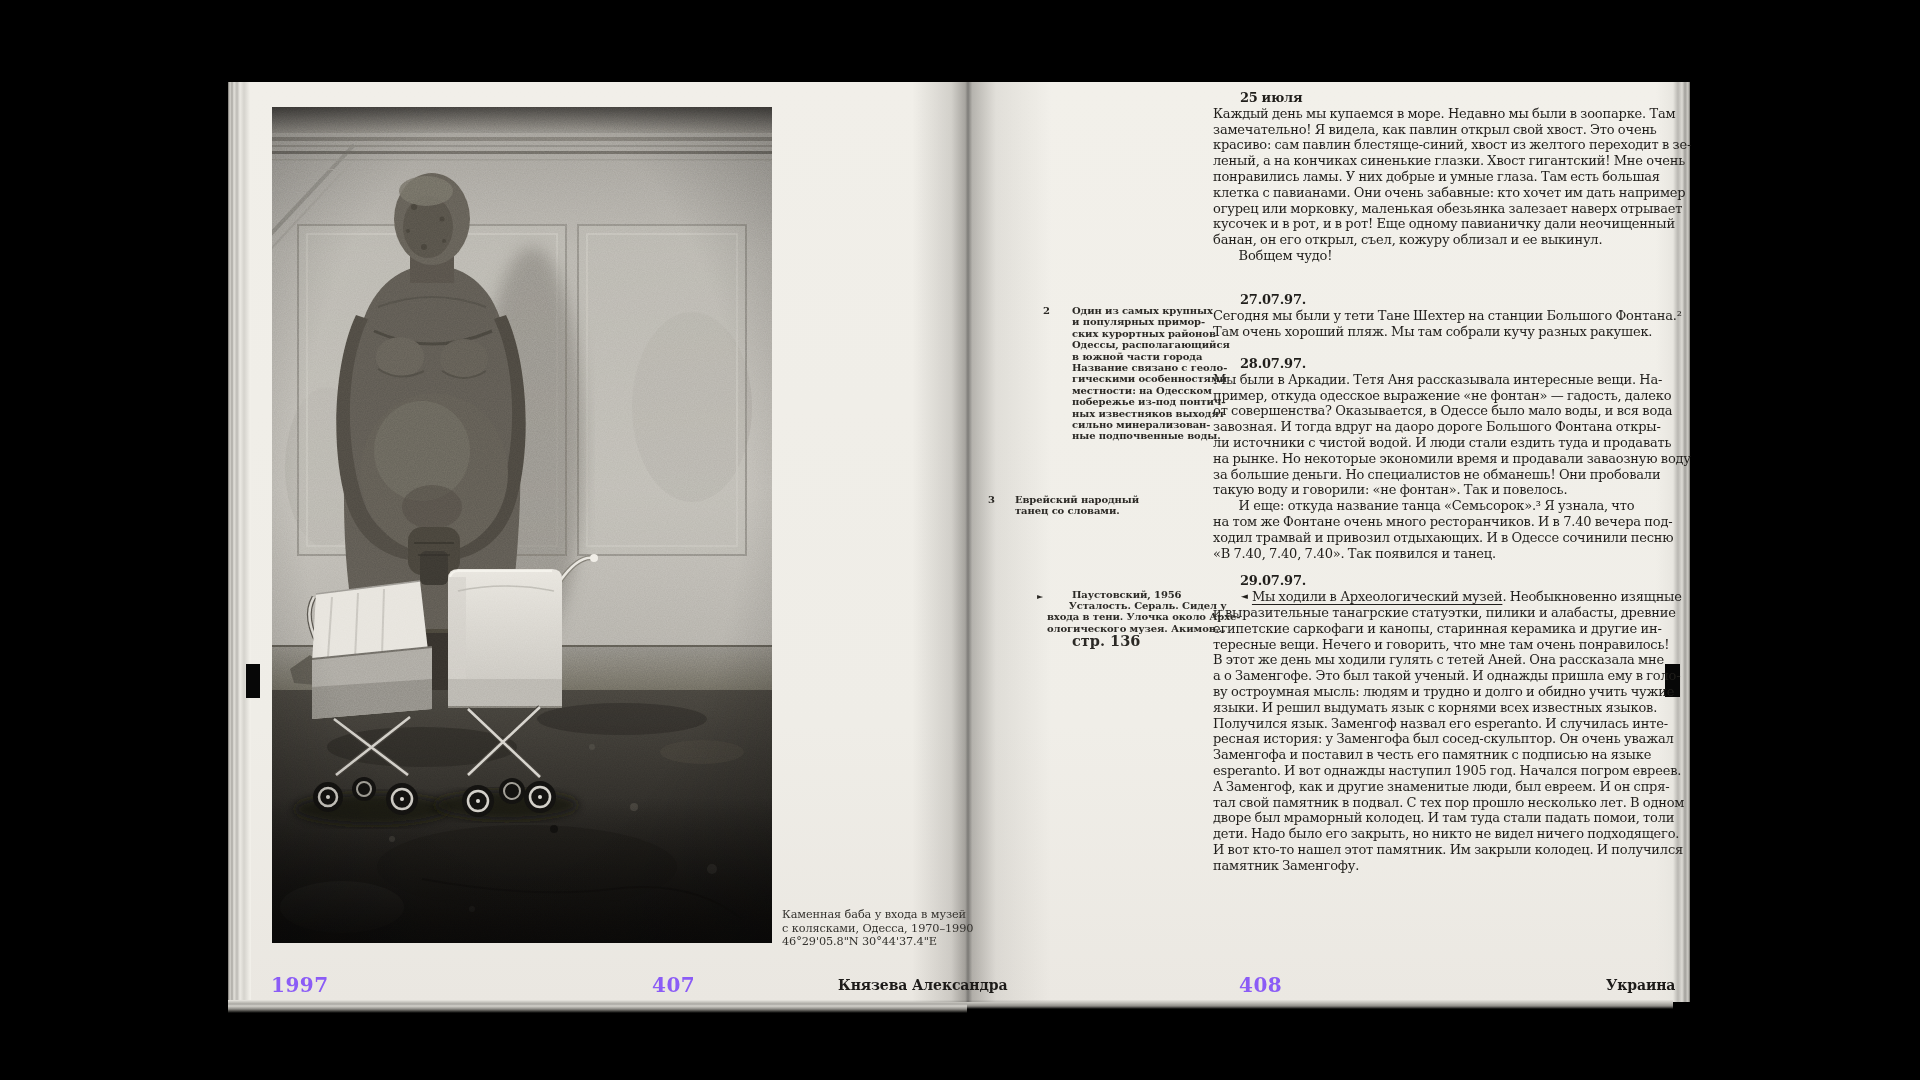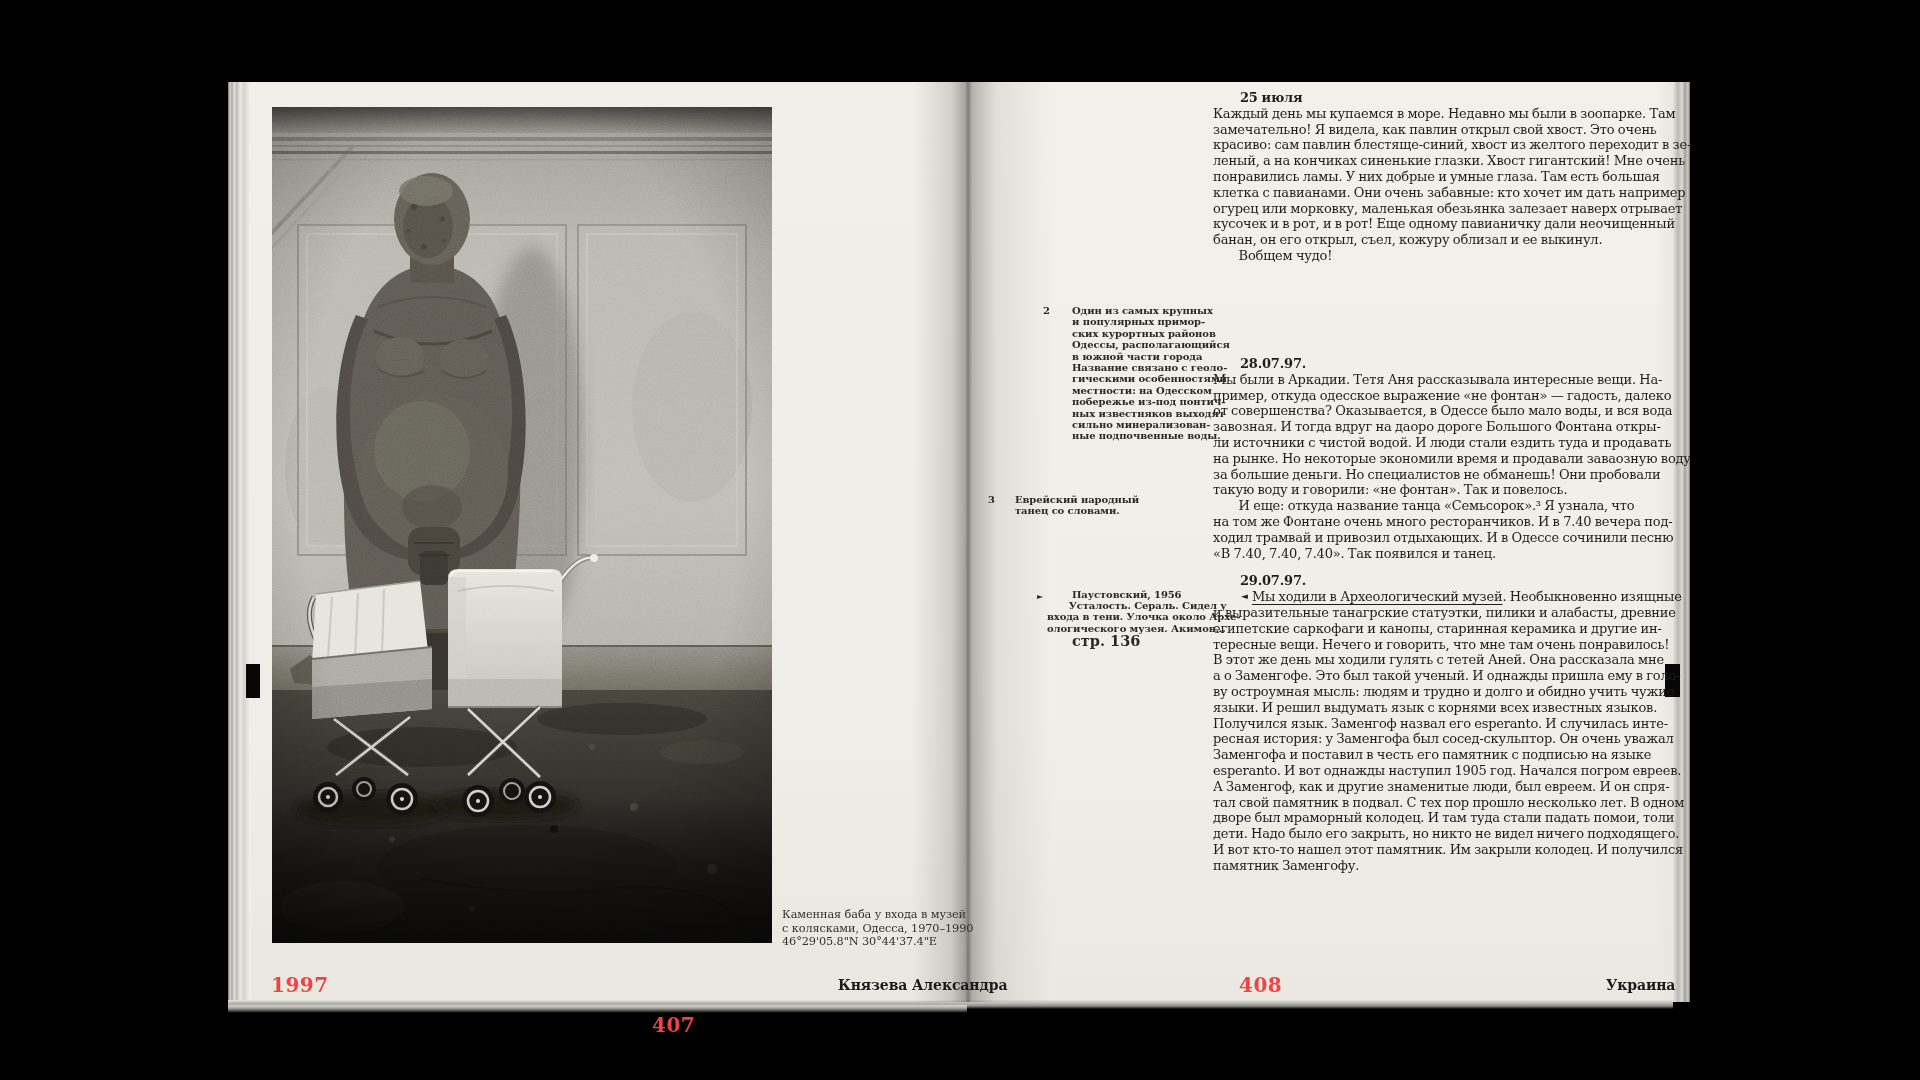--- a/index.html
+++ b/index.html
@@ -34,21 +34,21 @@
   .note{position:absolute;color:#2b2925;font-weight:700;
     font-size:10px;line-height:11.4px;letter-spacing:-0.1px;}
   .note pre{margin:0;font:inherit;white-space:pre;}
   .ref-arrow{font-family:"DejaVu Sans",sans-serif;font-size:8px;}
   .page-ref{position:absolute;color:#2b2925;font-size:14.5px;line-height:16px;font-weight:700;}
   
   .caption{position:absolute;left:782px;top:908px;color:#34322e;
     font-size:11.3px;line-height:13.6px;letter-spacing:-0.1px;}
   .caption pre{margin:0;font:inherit;white-space:pre;}
   
-  .f-num{position:absolute;color:#ef4444;font-size:20px;line-height:20px;font-weight:600;letter-spacing:0.5px;}
+  .f-num{position:absolute;color:#8b5cf6;font-size:20px;line-height:20px;font-weight:600;letter-spacing:0.5px;}
   .f-name{position:absolute;color:#1d1b19;font-size:14px;line-height:14px;font-weight:700;letter-spacing:-0.1px;}
 </style>
 </head>
 <body>
 
 <div class="stage">
 
   <div class="abs page-left"></div>
   <div class="abs page-right"></div>
   <div class="abs left-stack"></div>
@@ -242,39 +242,44 @@
     <rect x="0" y="0" width="500" height="836" filter="url(#grainF)" opacity="0.55" style="mix-blend-mode:overlay"></rect>
   </svg>
 
   <div class="caption">
     <pre>Каменная баба у входа в музей
 с колясками, Одесса, 1970–1990
 46°29'05.8"N 30°44'37.4"E</pre>
   </div>
 
   <div class="f-num" style="left:271px;top:975px;">1997</div>
-  <div class="f-num" style="left:652px;top:975px;margin-top:40px;">407</div>
+  <div class="f-num" style="left:652px;top:975px;">407</div>
   <div class="f-name" style="left:838px;top:978px;">Князева Александра</div>
   <div class="f-num" style="left:1239px;top:975px;">408</div>
   <div class="f-name" style="left:1606px;top:978px;">Украина</div>
 
   <div class="entry" style="top:90px;">
     <div class="heading">25 июля</div>
     <pre class="body">Каждый день мы купаемся в море. Недавно мы были в зоопарке. Там
 замечательно! Я видела, как павлин открыл свой хвост. Это очень
 красиво: сам павлин блестяще-синий, хвост из желтого переходит в зе-
 леный, а на кончиках синенькие глазки. Хвост гигантский! Мне очень
 понравились ламы. У них добрые и умные глаза. Там есть большая
 клетка с павианами. Они очень забавные: кто хочет им дать например
 огурец или морковку, маленькая обезьянка залезает наверх отрывает
 кусочек и в рот, и в рот! Еще одному павианичку дали неочищенный
 банан, он его открыл, съел, кожуру облизал и ее выкинул.
   Вобщем чудо!</pre>
   </div>
 
+  <div class="entry" style="top:292px;">
+    <div class="heading">27.07.97.</div>
+    <pre class="body">Сегодня мы были у тети Тане Шехтер на станции Большого Фонтана.²
+Там очень хороший пляж. Мы там собрали кучу разных ракушек.</pre>
+  </div>
 
   <div class="entry" style="top:356px;">
     <div class="heading">28.07.97.</div>
     <pre class="body">Мы были в Аркадии. Тетя Аня рассказывала интересные вещи. На-
 пример, откуда одесское выражение «не фонтан» — гадость, далеко
 от совершенства? Оказывается, в Одессе было мало воды, и вся вода
 завозная. И тогда вдруг на даоро дороге Большого Фонтана откры-
 ли источники с чистой водой. И люди стали ездить туда и продавать
 на рынке. Но некоторые экономили время и продавали заваозную воду
 за большие деньги. Но специалистов не обманешь! Они пробовали

